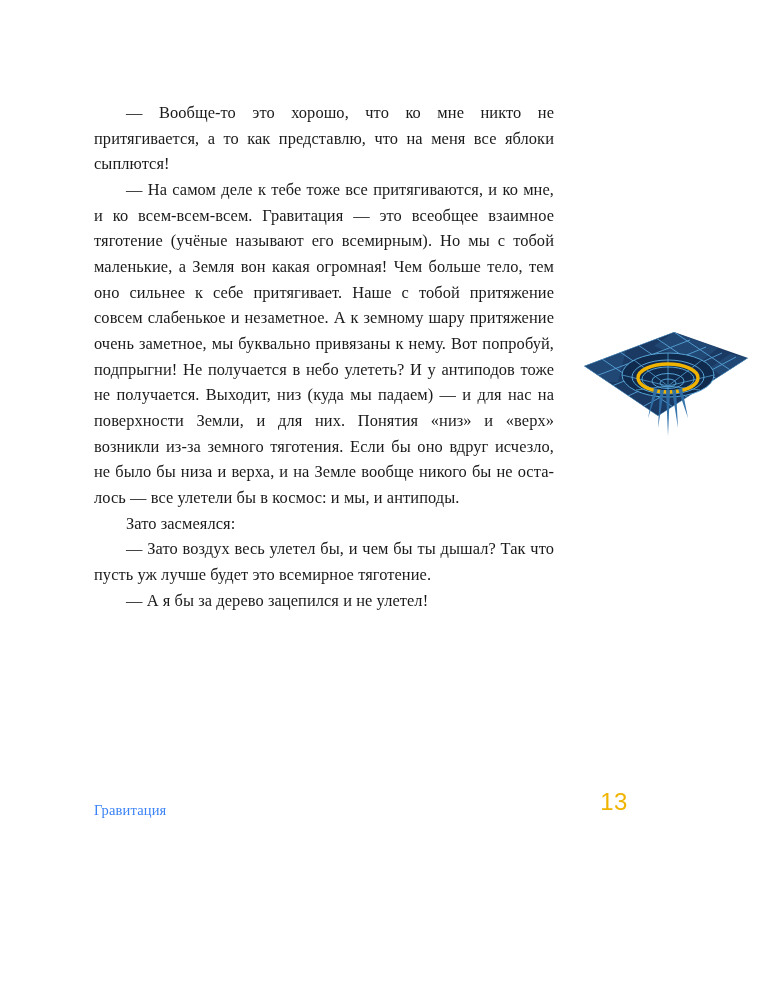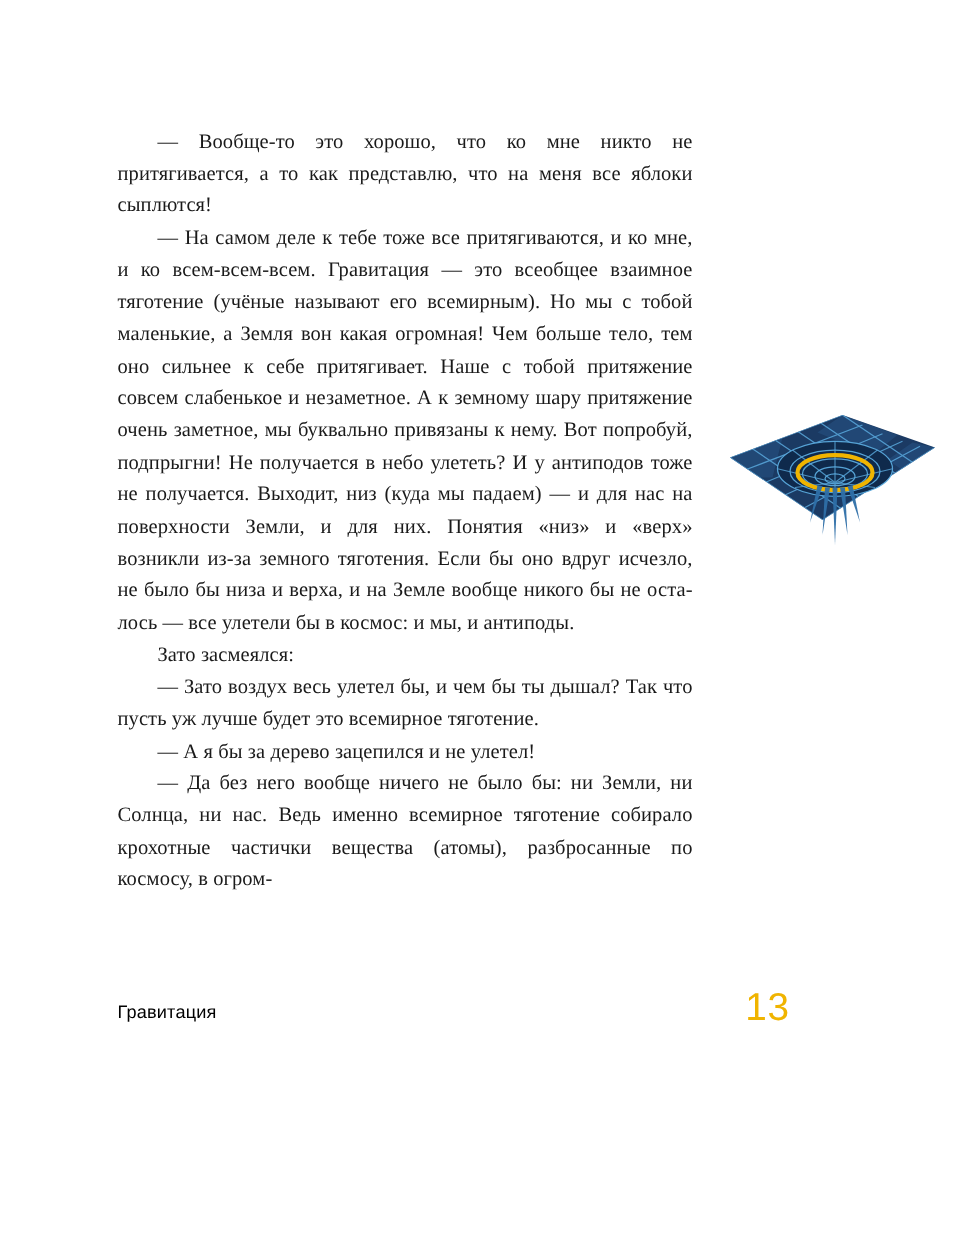--- a/index.html
+++ b/index.html
@@ -47,33 +47,33 @@
     position: absolute;
     left: 94px;
     top: 798px;
     width: 560px;
     height: 32px;
   }
   .footer-title {
     position: absolute;
     left: 0;
     top: 4px;
-    font-family: Liberation Sans, sans-serif;
+    font-family: Liberation Serif, serif;
     font-size: 14.5px;
-    color: #000000;
+    color: #3b82f6;
     letter-spacing: 0.01em;
   }
   .page-number {
     position: absolute;
     left: 480px;
     top: -10px;
     width: 80px;
     text-align: center;
     font-family: "Liberation Sans", sans-serif;
-    font-size: 31px;
+    font-size: 24px;
     font-weight: 400;
     color: #f0b400;
     letter-spacing: 0.02em;
   }
   .figure {
     position: absolute;
     left: 578px;
     top: 320px;
     width: 176px;
     height: 160px;
@@ -86,21 +86,20 @@
 <body>
 
 <div class="page">
 
   <div class="text-column">
     <p class="para indent">— Вообще-то это хорошо, что ко мне никто не притягивается, а то как представлю, что на меня все яблоки сыплются!</p>
     <p class="para indent">— На самом деле к тебе тоже все притягива­ются, и ко мне, и ко всем-всем-всем. Гравитация — это всеобщее взаимное тяготение (учёные назы­вают его всемирным). Но мы с тобой маленькие, а Земля вон какая огромная! Чем больше тело, тем оно сильнее к себе притягивает. Наше с тобой при­тяжение совсем слабенькое и незаметное. А к зем­ному шару притяжение очень заметное, мы бук­вально привязаны к нему. Вот попробуй, подпрыг­ни! Не получается в небо улететь? И у антиподов тоже не получается. Выходит, низ (куда мы пада­ем) — и для нас на поверхности Земли, и для них. Понятия «низ» и «верх» возникли из-за земного тяготения. Если бы оно вдруг исчезло, не было бы низа и верха, и на Земле вообще никого бы не оста­лось — все улетели бы в космос: и мы, и антиподы.</p>
     <p class="para indent">Зато засмеялся:</p>
     <p class="para indent">— Зато воздух весь улетел бы, и чем бы ты дышал? Так что пусть уж лучше будет это всемир­ное тяготение.</p>
     <p class="para indent">— А я бы за дерево зацепился и не улетел!</p>
-    <p class="para indent">— Да без него вообще ничего не было бы: ни Земли, ни Солнца, ни нас. Ведь именно всемир­ное тяготение собирало крохотные частички веще­ства (атомы), разбросанные по космосу, в огром-</p>
   </div>
 
   <div class="figure">
     <svg width="176" height="160" viewBox="0 0 176 160" xmlns="http://www.w3.org/2000/svg">
       <defs>
         <clipPath id="sheetClip">
           <polygon points="6,46 96,12 170,38 80,96"></polygon>
         </clipPath>
         <radialGradient id="wellGrad" cx="50%" cy="50%" r="50%">
           <stop offset="0%" stop-color="#0d2340"></stop>

